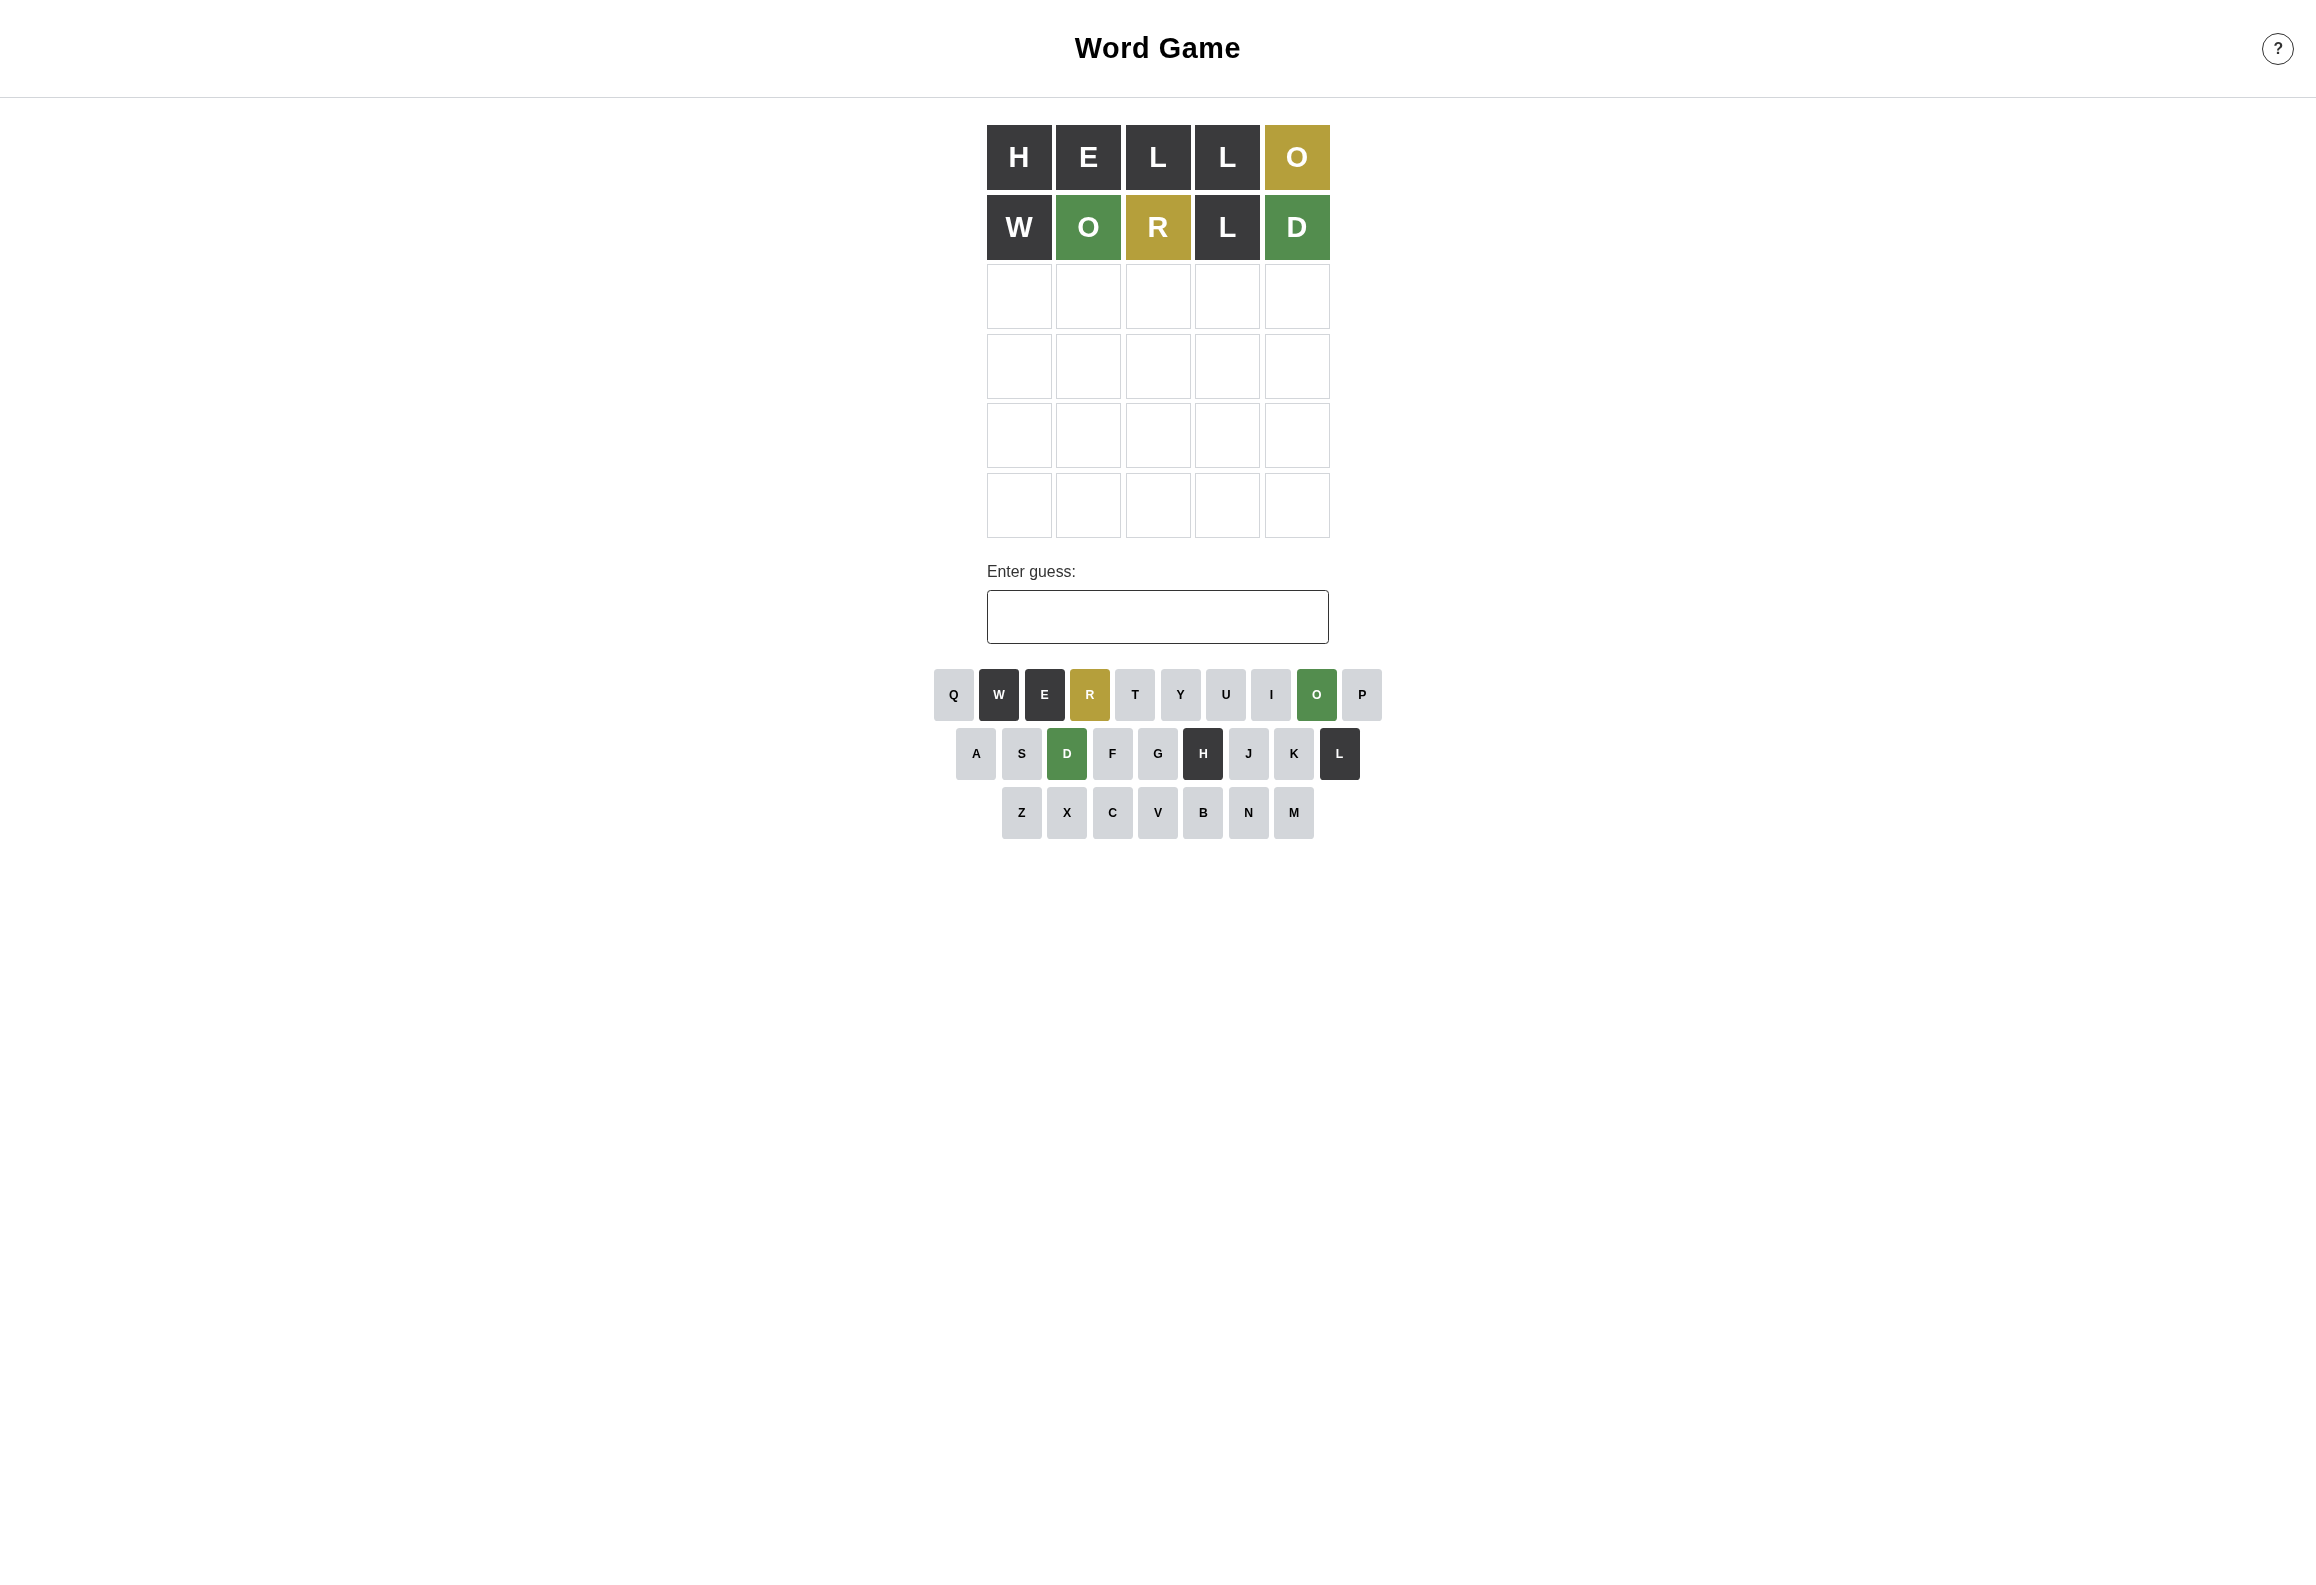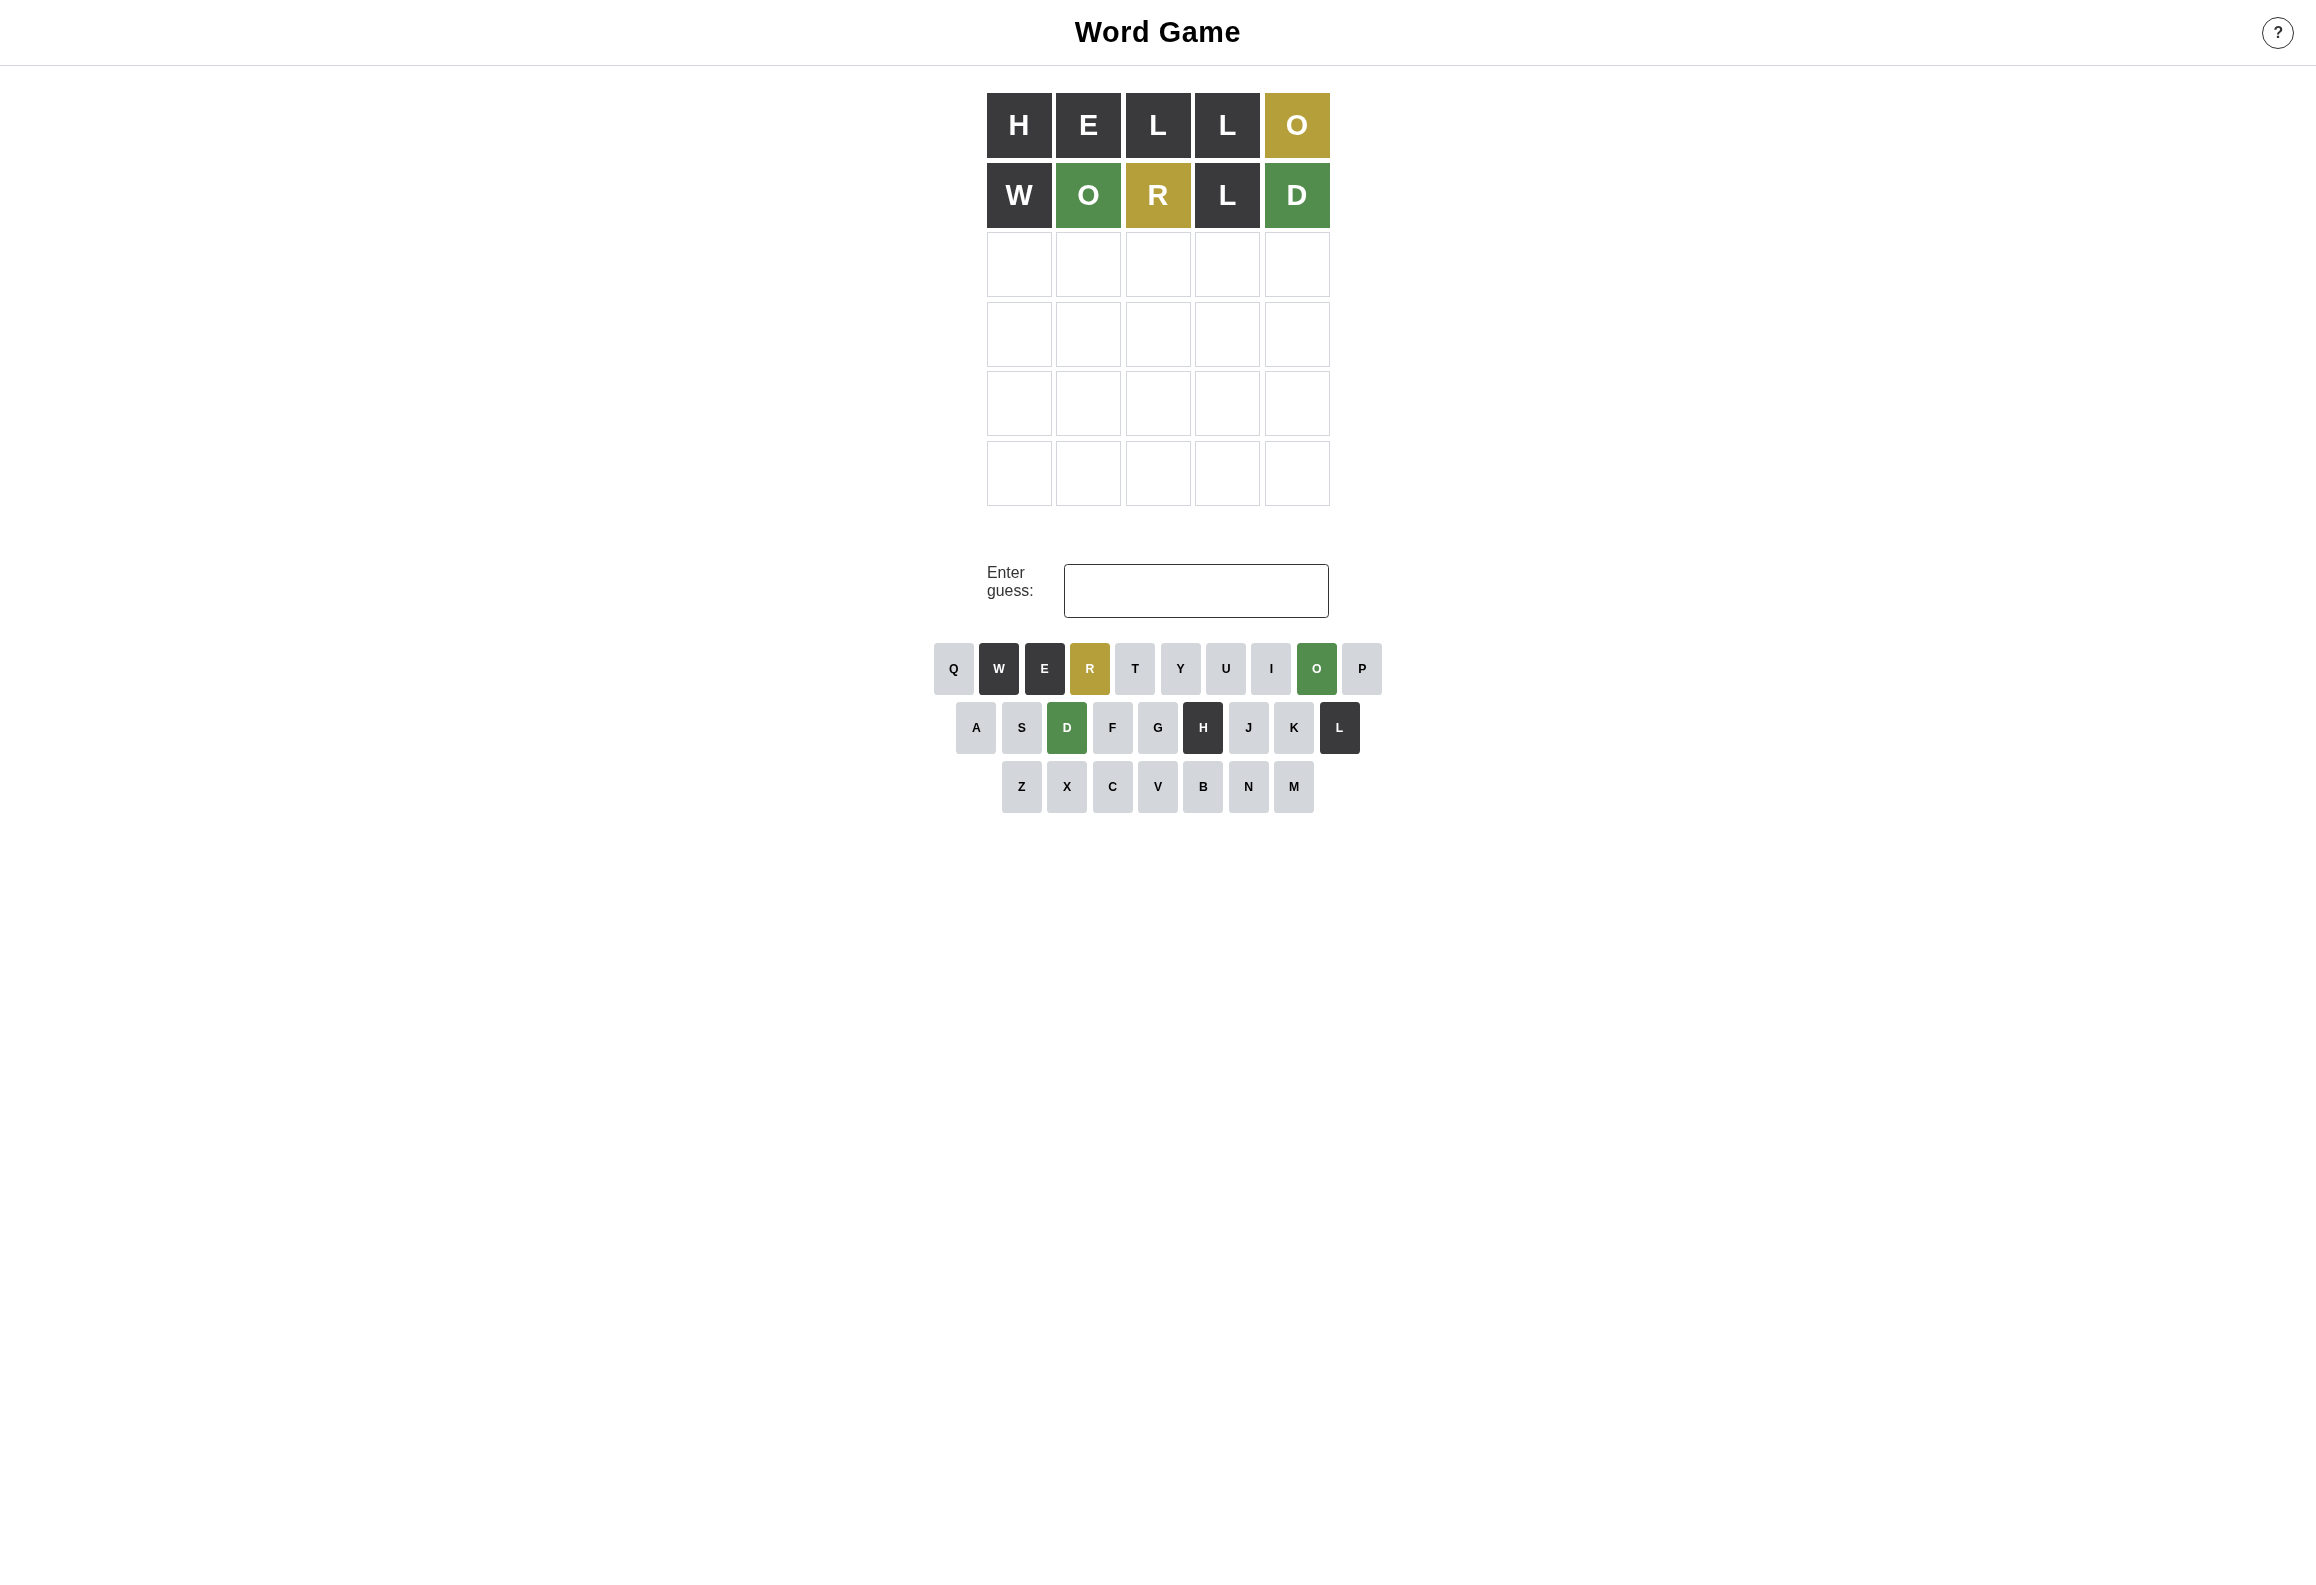--- a/index.html
+++ b/index.html
@@ -6,21 +6,21 @@
     body {
       font-family: 'Helvetica Neue', Arial, sans-serif;
       background: #fff;
       color: #000;
       min-height: 100vh;
     }
     header {
       display: flex;
       align-items: flex-start;
       justify-content: center;
-      padding: 16px 18px;
+      padding: 32px 18px;
       border-bottom: 0.9px solid #d3d6da;
       position: relative;
     }
     .header-title {
       font-size: 2rem;
       font-weight: 700;
       letter-spacing: 0.02em;
     }
     .help-btn {
       position: absolute;
@@ -67,23 +67,22 @@
       user-select: none;
     }
     .cell.dark-gray { background: #3a3a3c; border-color: #3a3a3c; }
     .cell.green { background: #538d4e; border-color: #538d4e; }
     .cell.yellow { background: #b59f3b; border-color: #b59f3b; }
     .cell.empty { background: #fff; border-color: #d3d6da; color: #000; }
 
     .input-section {
       width: 342px;
       display: flex;
-      flex-direction: row;
+      flex-direction: column;
       gap: 9px;
-      margin-top: 33px;
     }
     .input-label {
       font-size: 1.1rem;
       font-weight: 500;
       color: #333;
     }
     .guess-input {
       width: 100%;
       height: 54px;
       border: 1.8px solid #333;

